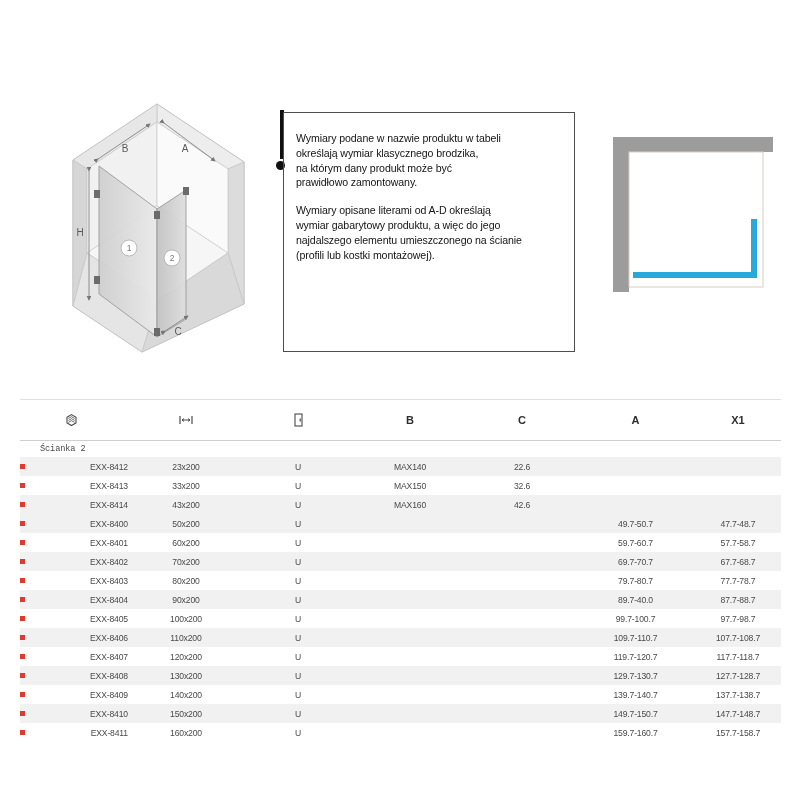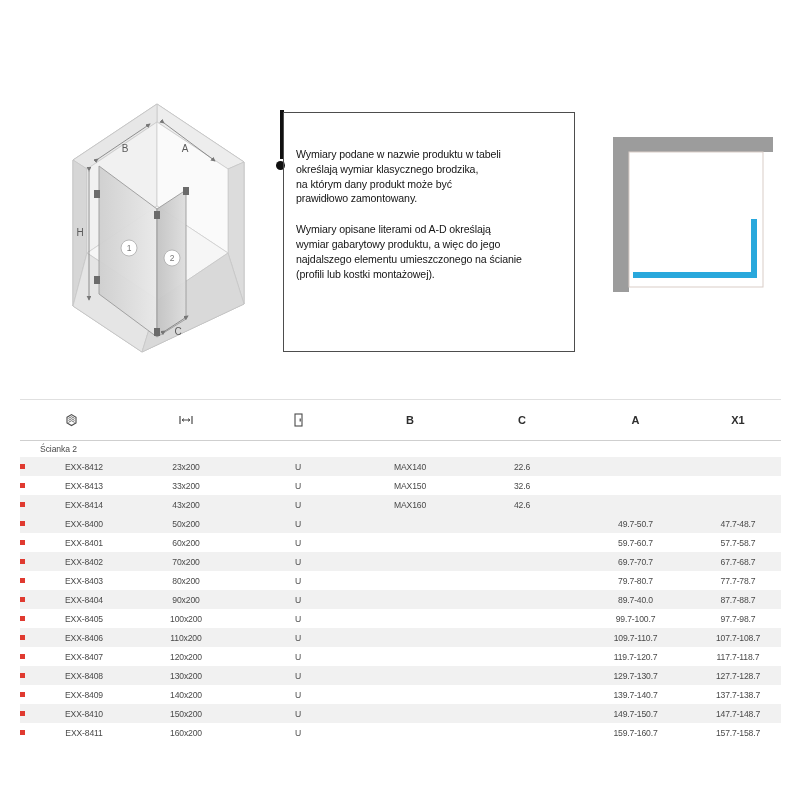--- a/index.html
+++ b/index.html
@@ -2,45 +2,45 @@
 <html><head>
 <meta charset="utf-8">
 <style>
   html,body{margin:0;padding:0;background:#fff;}
   #page{position:relative;width:800px;height:800px;background:#ffffff;overflow:hidden;
         font-family:"Liberation Sans",sans-serif;color:#4a4a4a;}
 
   
   #info-box{position:absolute;left:283px;top:112px;width:272px;height:216px;
             border:1.5px solid #4d4d4d;padding:18px 6px 4px 12px;}
-  #info-box p{margin:16px 0 13px 0;font-size:10.6px;line-height:1.4;color:#141414;
+  #info-box p{margin:0 0 13px 0;font-size:10.6px;line-height:1.4;color:#141414;
               white-space:pre-line;letter-spacing:-0.1px;}
   #accent-line{position:absolute;left:280px;top:110px;width:3.5px;height:49px;background:#101010;}
   #accent-dot{position:absolute;left:276px;top:161px;width:9px;height:9px;border-radius:50%;background:#101010;}
 
   
   #iso-diagram{position:absolute;left:58px;top:90px;}
   #top-view{position:absolute;left:605px;top:130px;}
   .dim-label{font-size:10px;fill:#5a5a5a;}
   .circ-label{font-size:8.5px;fill:#777;}
 
   
   #spec-table{position:absolute;left:20px;top:399px;width:761px;border-top:1px solid #e0e0e0;}
   .grid{display:grid;grid-template-columns:108px 116px 108px 116px 108px 119px 86px;}
   #spec-header{height:40px;border-bottom:1px solid #cfcfcf;align-items:center;}
   .hcell{display:flex;align-items:center;justify-content:center;}
   .hcell.first{justify-content:flex-start;padding-left:44px;}
   .hletter{font-weight:bold;font-size:11px;color:#2e2e2e;}
   .section-row{height:16px;line-height:17px;font-size:8.6px;color:#4a4a4a;padding-left:20px;
-               letter-spacing:-0.1px;}
+               letter-spacing:-0.1px;font-family:Liberation Mono, monospace;}
   .data-row{position:relative;height:19px;align-items:center;font-size:8.6px;color:#4a4a4a;
             letter-spacing:-0.15px;}
   .data-row.stripe{background:#f1f1f1;}
   .cell{text-align:center;}
-  .cell.code{text-align:center;padding-left:20px;}
+  .cell.code{text-align:right;padding-left:20px;}
   .bullet{position:absolute;left:0;top:7px;width:5px;height:5px;background:#e03a30;}
 </style>
 </head>
 <body>
 
 <div id="page">
 
   <svg id="iso-diagram" width="200" height="275" viewBox="0 0 200 275">
     <defs>
       <marker id="arr" markerWidth="7" markerHeight="7" refX="5" refY="3" orient="auto">

